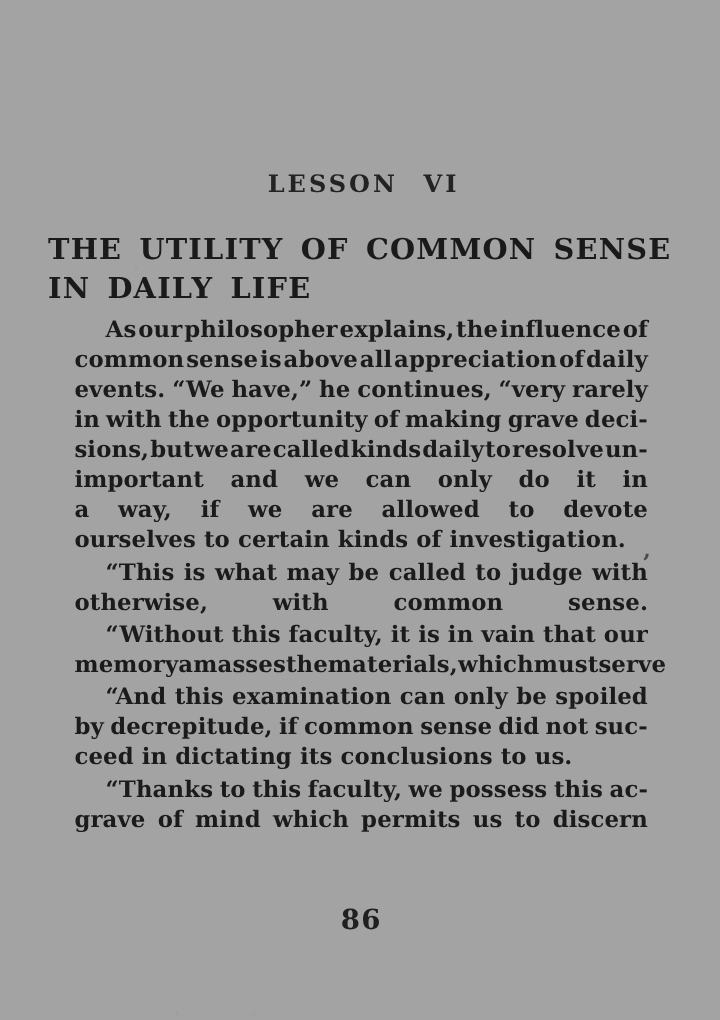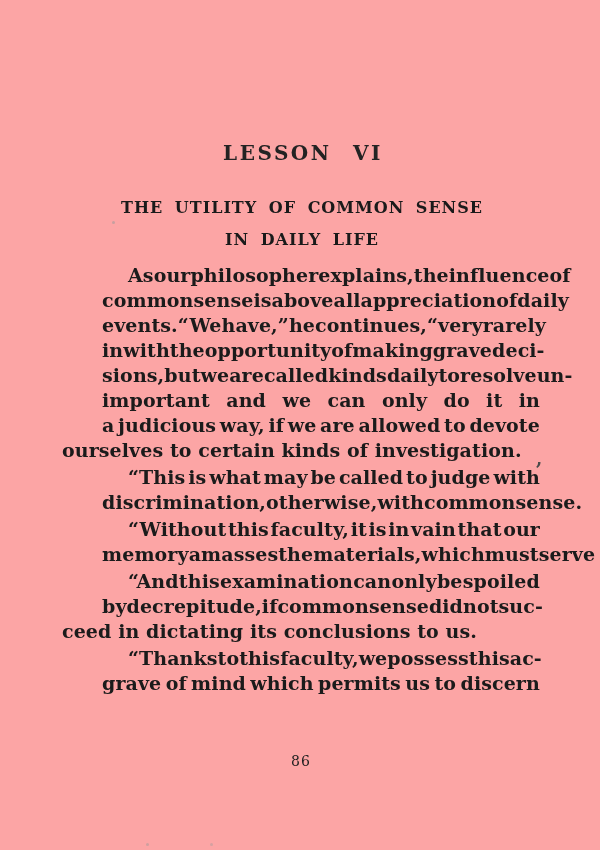--- a/index.html
+++ b/index.html
@@ -1,58 +1,58 @@
 <!DOCTYPE html>
 <html><head>
 <meta charset="utf-8">
 <style>
   html,body { margin:0; padding:0; }
   .page {
     position: relative;
     width: 600px; height: 850px;
-    background: #fca5a5;
+    background: #a3a3a3;
     font-family: "DejaVu Serif", "Liberation Serif", serif;
     color: #1b1b1b;
     overflow: hidden;
   }
   .lesson-heading {
     position: absolute; top: 141px; left: 62px; width: 482px;
     text-align: center;
     font-size: 20px; font-weight: 700;
     letter-spacing: 2.5px; word-spacing: 12px;
     color: #232323;
   }
   .chapter-title {
     position: absolute; top: 192px; left: 40px; width: 524px;
-    text-align: center;
-    font-size: 16px; font-weight: 700;
+    text-align: left;
+    font-size: 24px; font-weight: 700;
     letter-spacing: 1px; word-spacing: 5px;
     line-height: 32px;
     color: #1a1a1a;
   }
   .body-block {
     position: absolute; top: 263px; left: 62px; width: 478px;
     font-size: 19px; font-weight: 700;
     line-height: 25px;
     letter-spacing: 0.1px;
   }
   .para { margin: 0 0 2px 0; }
   
-  .jl { display: flex; justify-content: space-between; height: 25px; align-items: flex-end; margin-left: 40px; }
+  .jl { display: flex; justify-content: space-between; height: 25px; align-items: flex-end; }
   
   .ll { height: 25px; white-space: nowrap; }
   .in { padding-left: 26px; }
   .artifact-comma {
     position: absolute; top: 448px; left: 536px;
     font-size: 18px; font-weight: 700; color: #4a4a4a;
   }
   .page-number {
     position: absolute; top: 753px; left: 62px; width: 478px;
     text-align: center;
-    font-size: 14px; font-weight: 400;
+    font-size: 23px; font-weight: 700;
     letter-spacing: 1px;
     color: #202020;
   }
   
   .speck { position: absolute; background: #9a9a9a; border-radius: 50%; }
   .speck.s1 { width: 3px; height: 3px; top: 221px; left: 112px; opacity: .55; }
   .speck.s2 { width: 3px; height: 3px; top: 843px; left: 146px; opacity: .45; }
   .speck.s3 { width: 3px; height: 3px; top: 843px; left: 210px; opacity: .4; }
 </style>
 </head>
@@ -124,21 +124,20 @@
           <span>and</span>
           <span>we</span>
           <span>can</span>
           <span>only</span>
           <span>do</span>
           <span>it</span>
           <span>in</span>
         </div>
       <div class="jl">
           <span>a</span>
-          <span>judicious</span>
           <span>way,</span>
           <span>if</span>
           <span>we</span>
           <span>are</span>
           <span>allowed</span>
           <span>to</span>
           <span>devote</span>
         </div>
       <div class="ll">ourselves to certain kinds of investigation.</div>
     </div>
@@ -148,21 +147,20 @@
           <span>is</span>
           <span>what</span>
           <span>may</span>
           <span>be</span>
           <span>called</span>
           <span>to</span>
           <span>judge</span>
           <span>with</span>
         </div>
       <div class="jl">
-          <span>discrimination,</span>
           <span>otherwise,</span>
           <span>with</span>
           <span>common</span>
           <span>sense.</span>
         </div>
     </div>
     <div class="para">
       <div class="jl in">
           <span>“Without</span>
           <span>this</span>

